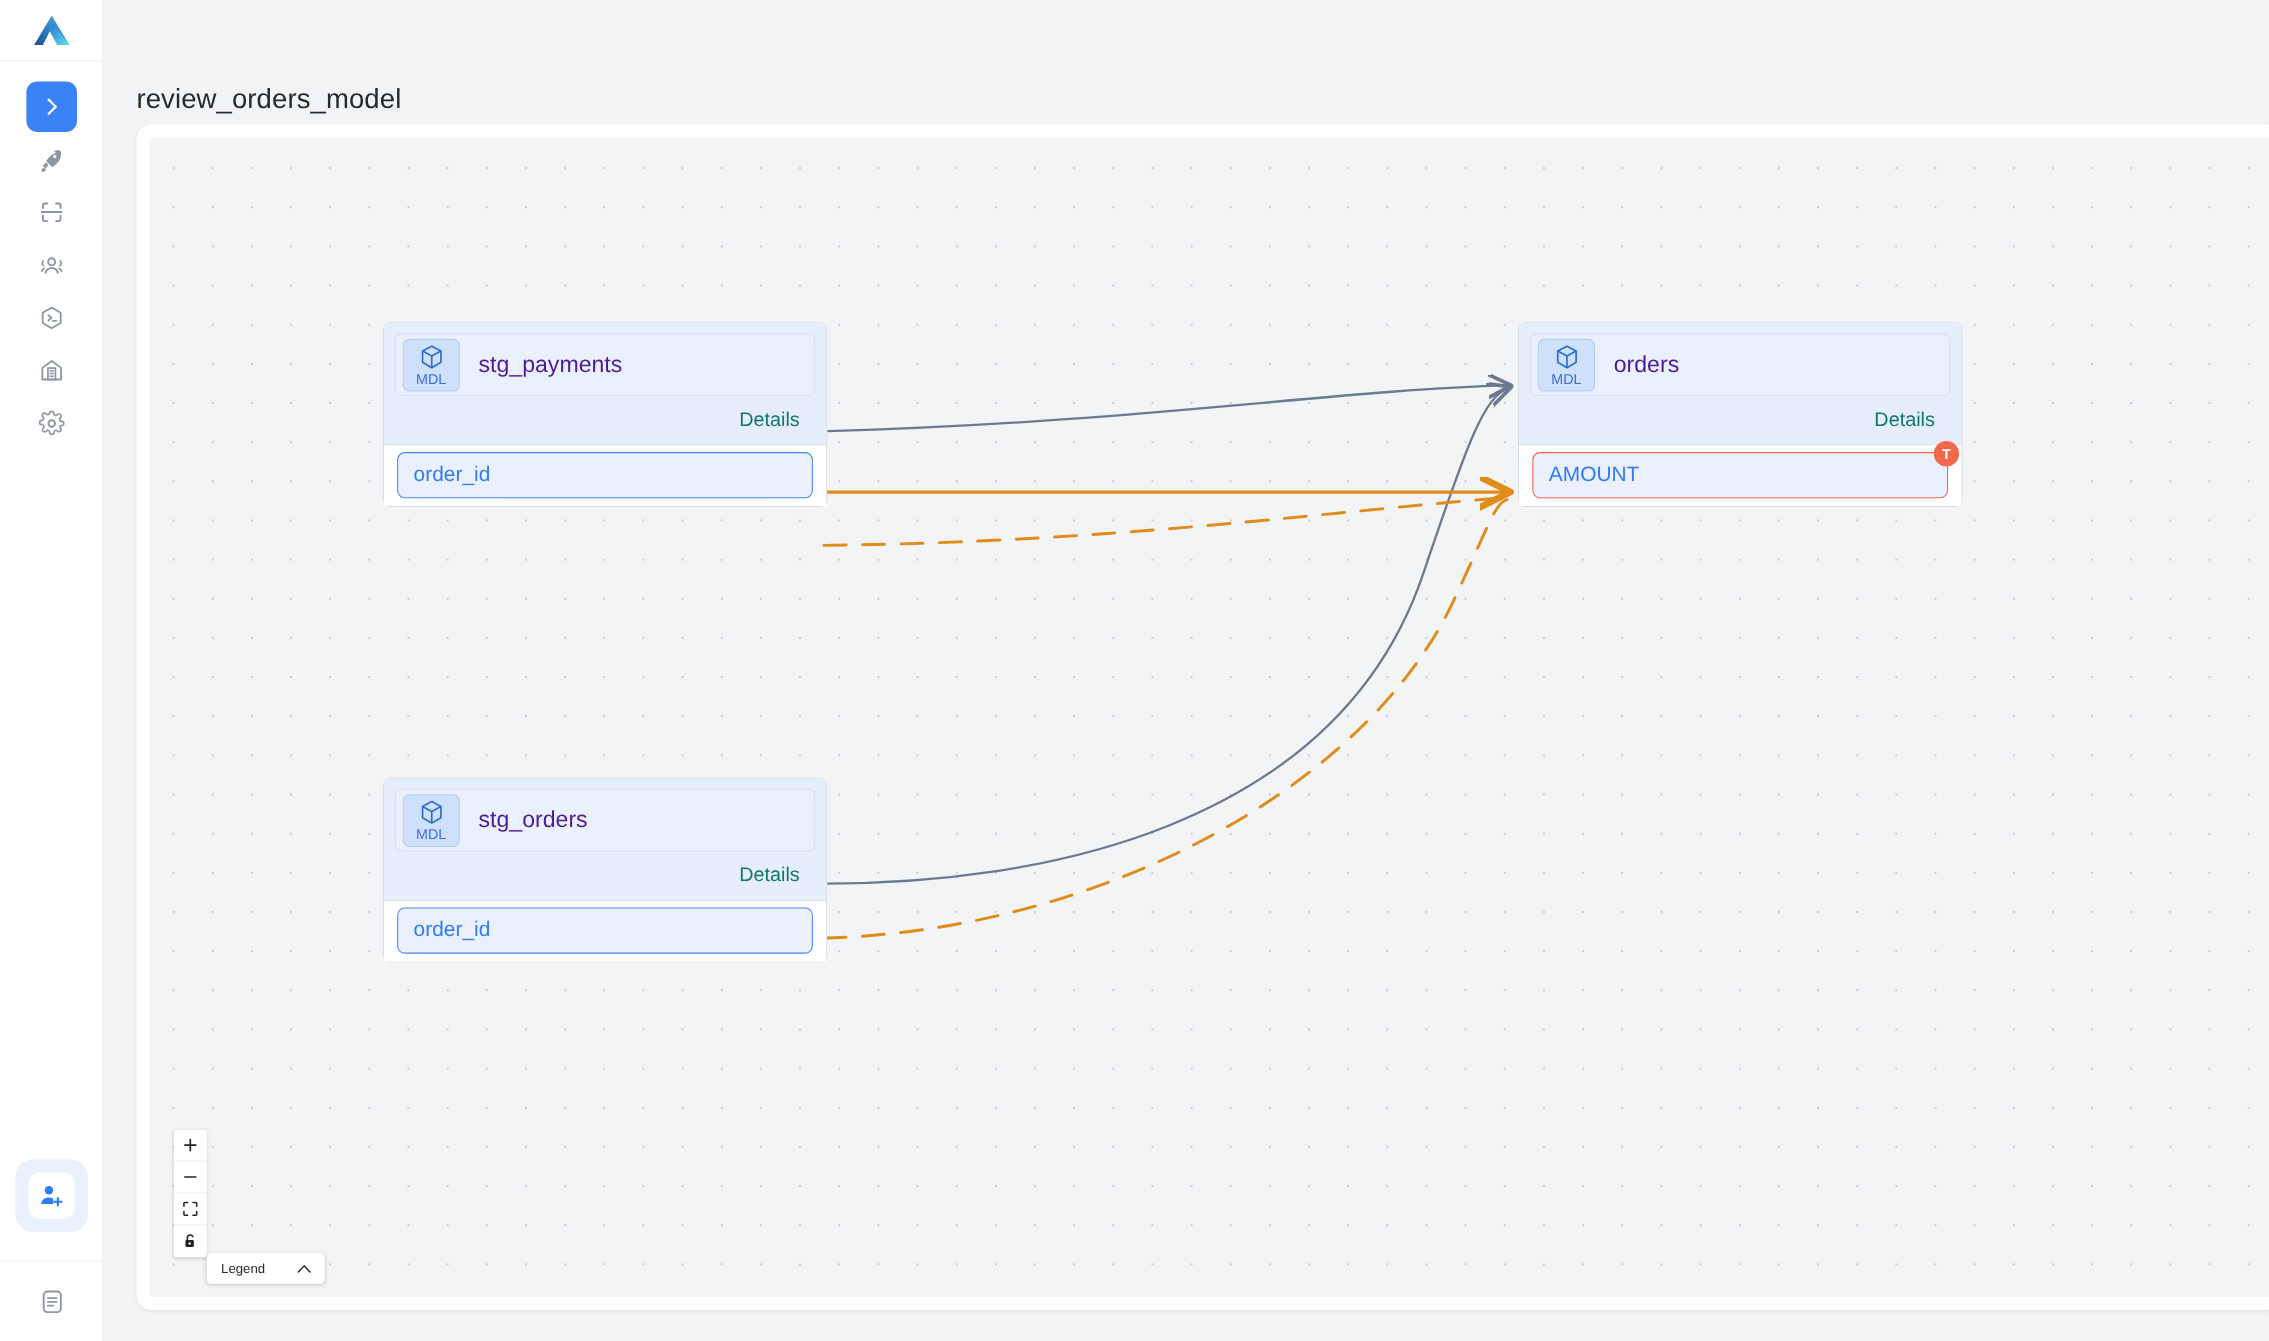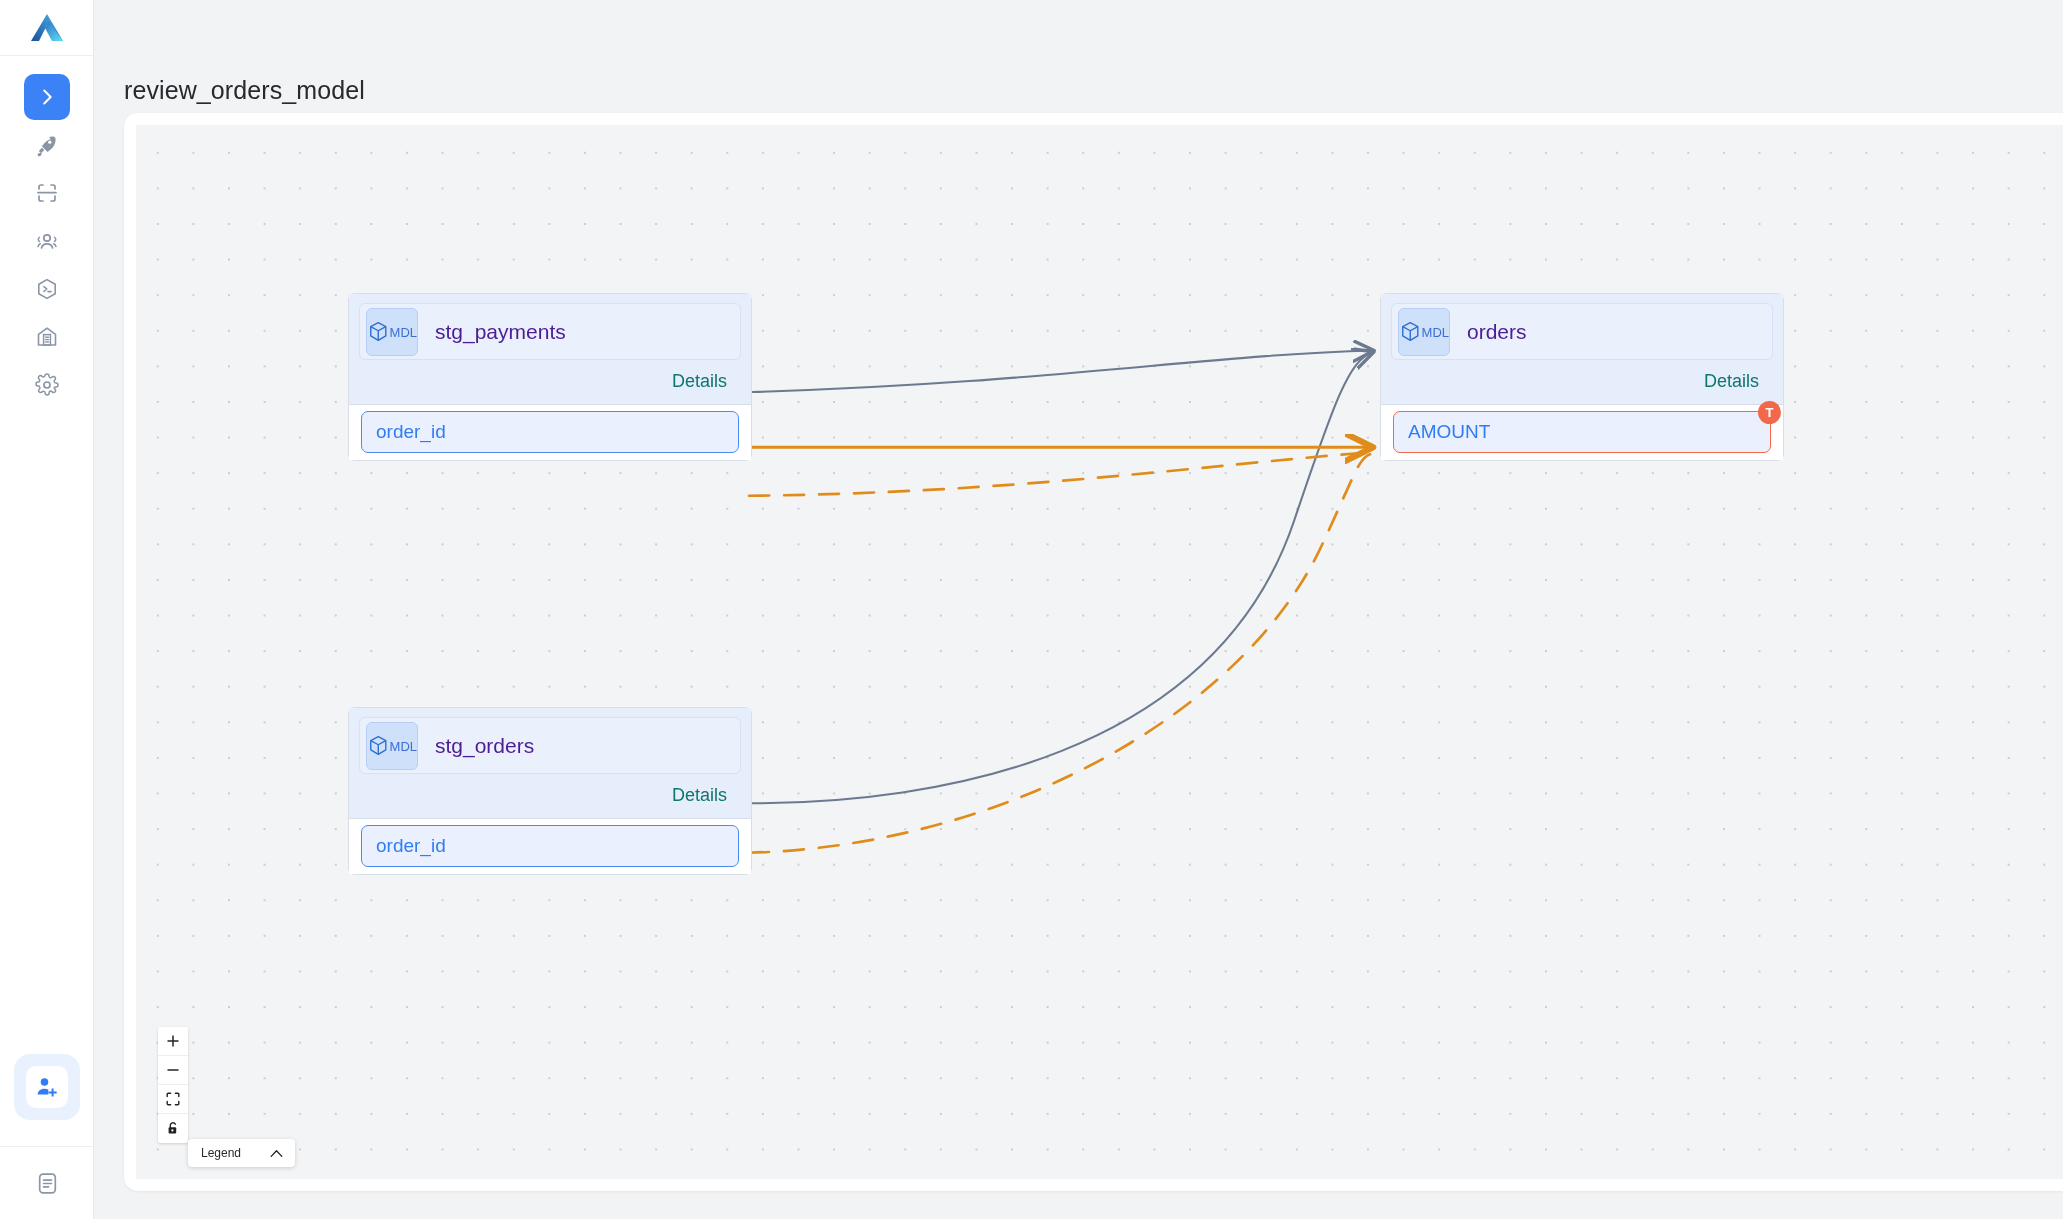--- a/index.html
+++ b/index.html
@@ -95,21 +95,21 @@
     display: flex; align-items: center;
     background: #eaf0fc;
     border: 1px solid #d7e1f3;
     border-radius: 6px;
     height: 57px;
     padding-left: 6px;
   }
   .mdl-badge {
     width: 52px; height: 48px; flex: 0 0 52px;
     background: #cfe0fb; border: 1px solid #b6cdf5; border-radius: 6px;
-    display: flex; flex-direction: row; align-items: center; justify-content: center;
+    display: flex; flex-direction: column; align-items: center; justify-content: center;
     gap: 0px;
   }
   .mdl-badge .lbl { font-size: 13px; color: #3b6fd4; font-weight: 400; line-height: 13px; margin-top: 1px;}
   .node-name { margin-left: 17px; font-size: 21px; color: #4c1d95; }
   .node-details {
     text-align: right; font-size: 18px; color: #0f766e;
     padding: 11px 14px 6px 0;
   }
   .node-cols { background: #fff; padding: 6px 0 7px 0; }
   .col-row {

